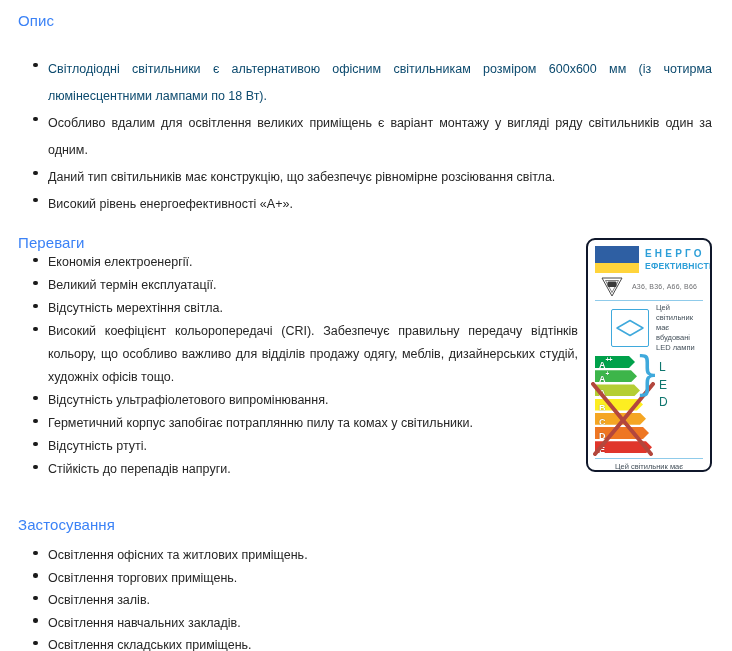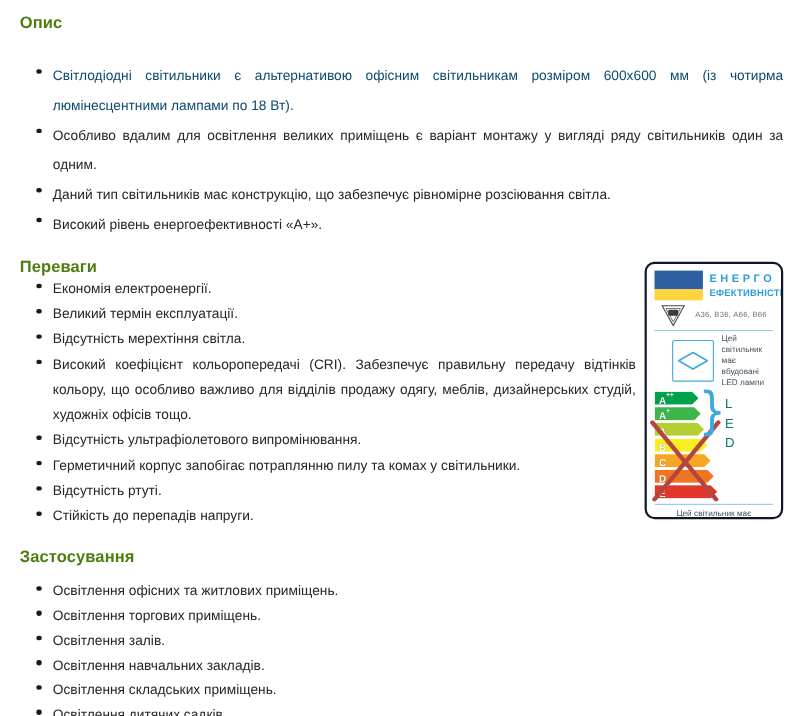--- a/index.html
+++ b/index.html
@@ -1,36 +1,36 @@
 <!DOCTYPE html>
 <html><head>
 <meta charset="utf-8">
 <style>
   * { margin:0; padding:0; box-sizing:border-box; }
   html,body { width:732px; height:651px; background:#ffffff; }
   body { font-family:"Liberation Sans", sans-serif; color:#262626; position:relative; overflow:hidden; }
 
   .page { position:relative; width:732px; height:651px; padding:12px 20px 0 18px; }
 
-  h2.sec-title { font-size:15px; font-weight:bold; color:#4d7c0f; letter-spacing:0.1px; }
+  h2.sec-title { font-size:15px; font-weight:normal; color:#3b82f6; letter-spacing:0.1px; }
 
   ul.blist { list-style:none; }
   ul.blist li { position:relative; padding-left:30px; text-align:justify; }
   ul.blist li::before {
     content:""; position:absolute; left:15px; top:0.52em;
     width:4.5px; height:4.5px; border-radius:50%; background:#1a1a1a;
   }
 
   ul.opys { margin-top:27px; width:694px; font-size:12.5px; line-height:27px; }
   ul.opys li.blue { color:#0c4a6e; }
 
   h2.perevahy-title { margin-top:16px; }
   ul.perevahy { width:560px; font-size:12.5px; line-height:23px; }
 
-  h2.zastos-title { margin-top:17px; }
+  h2.zastos-title { margin-top:35px; }
   ul.zastos { margin-top:11px; width:560px; font-size:12.5px; line-height:22.5px; }
 
   
   .elabel {
     position:absolute; left:586px; top:238px; width:126px; height:234px;
     background:#fff; border:2px solid #0f172a; border-radius:9px;
     padding:6px 7px 4px 7px; overflow:hidden;
   }
   .el-header { display:flex; gap:6px; align-items:flex-start; }
   .flag { width:44px; height:27px; flex:0 0 auto; }

